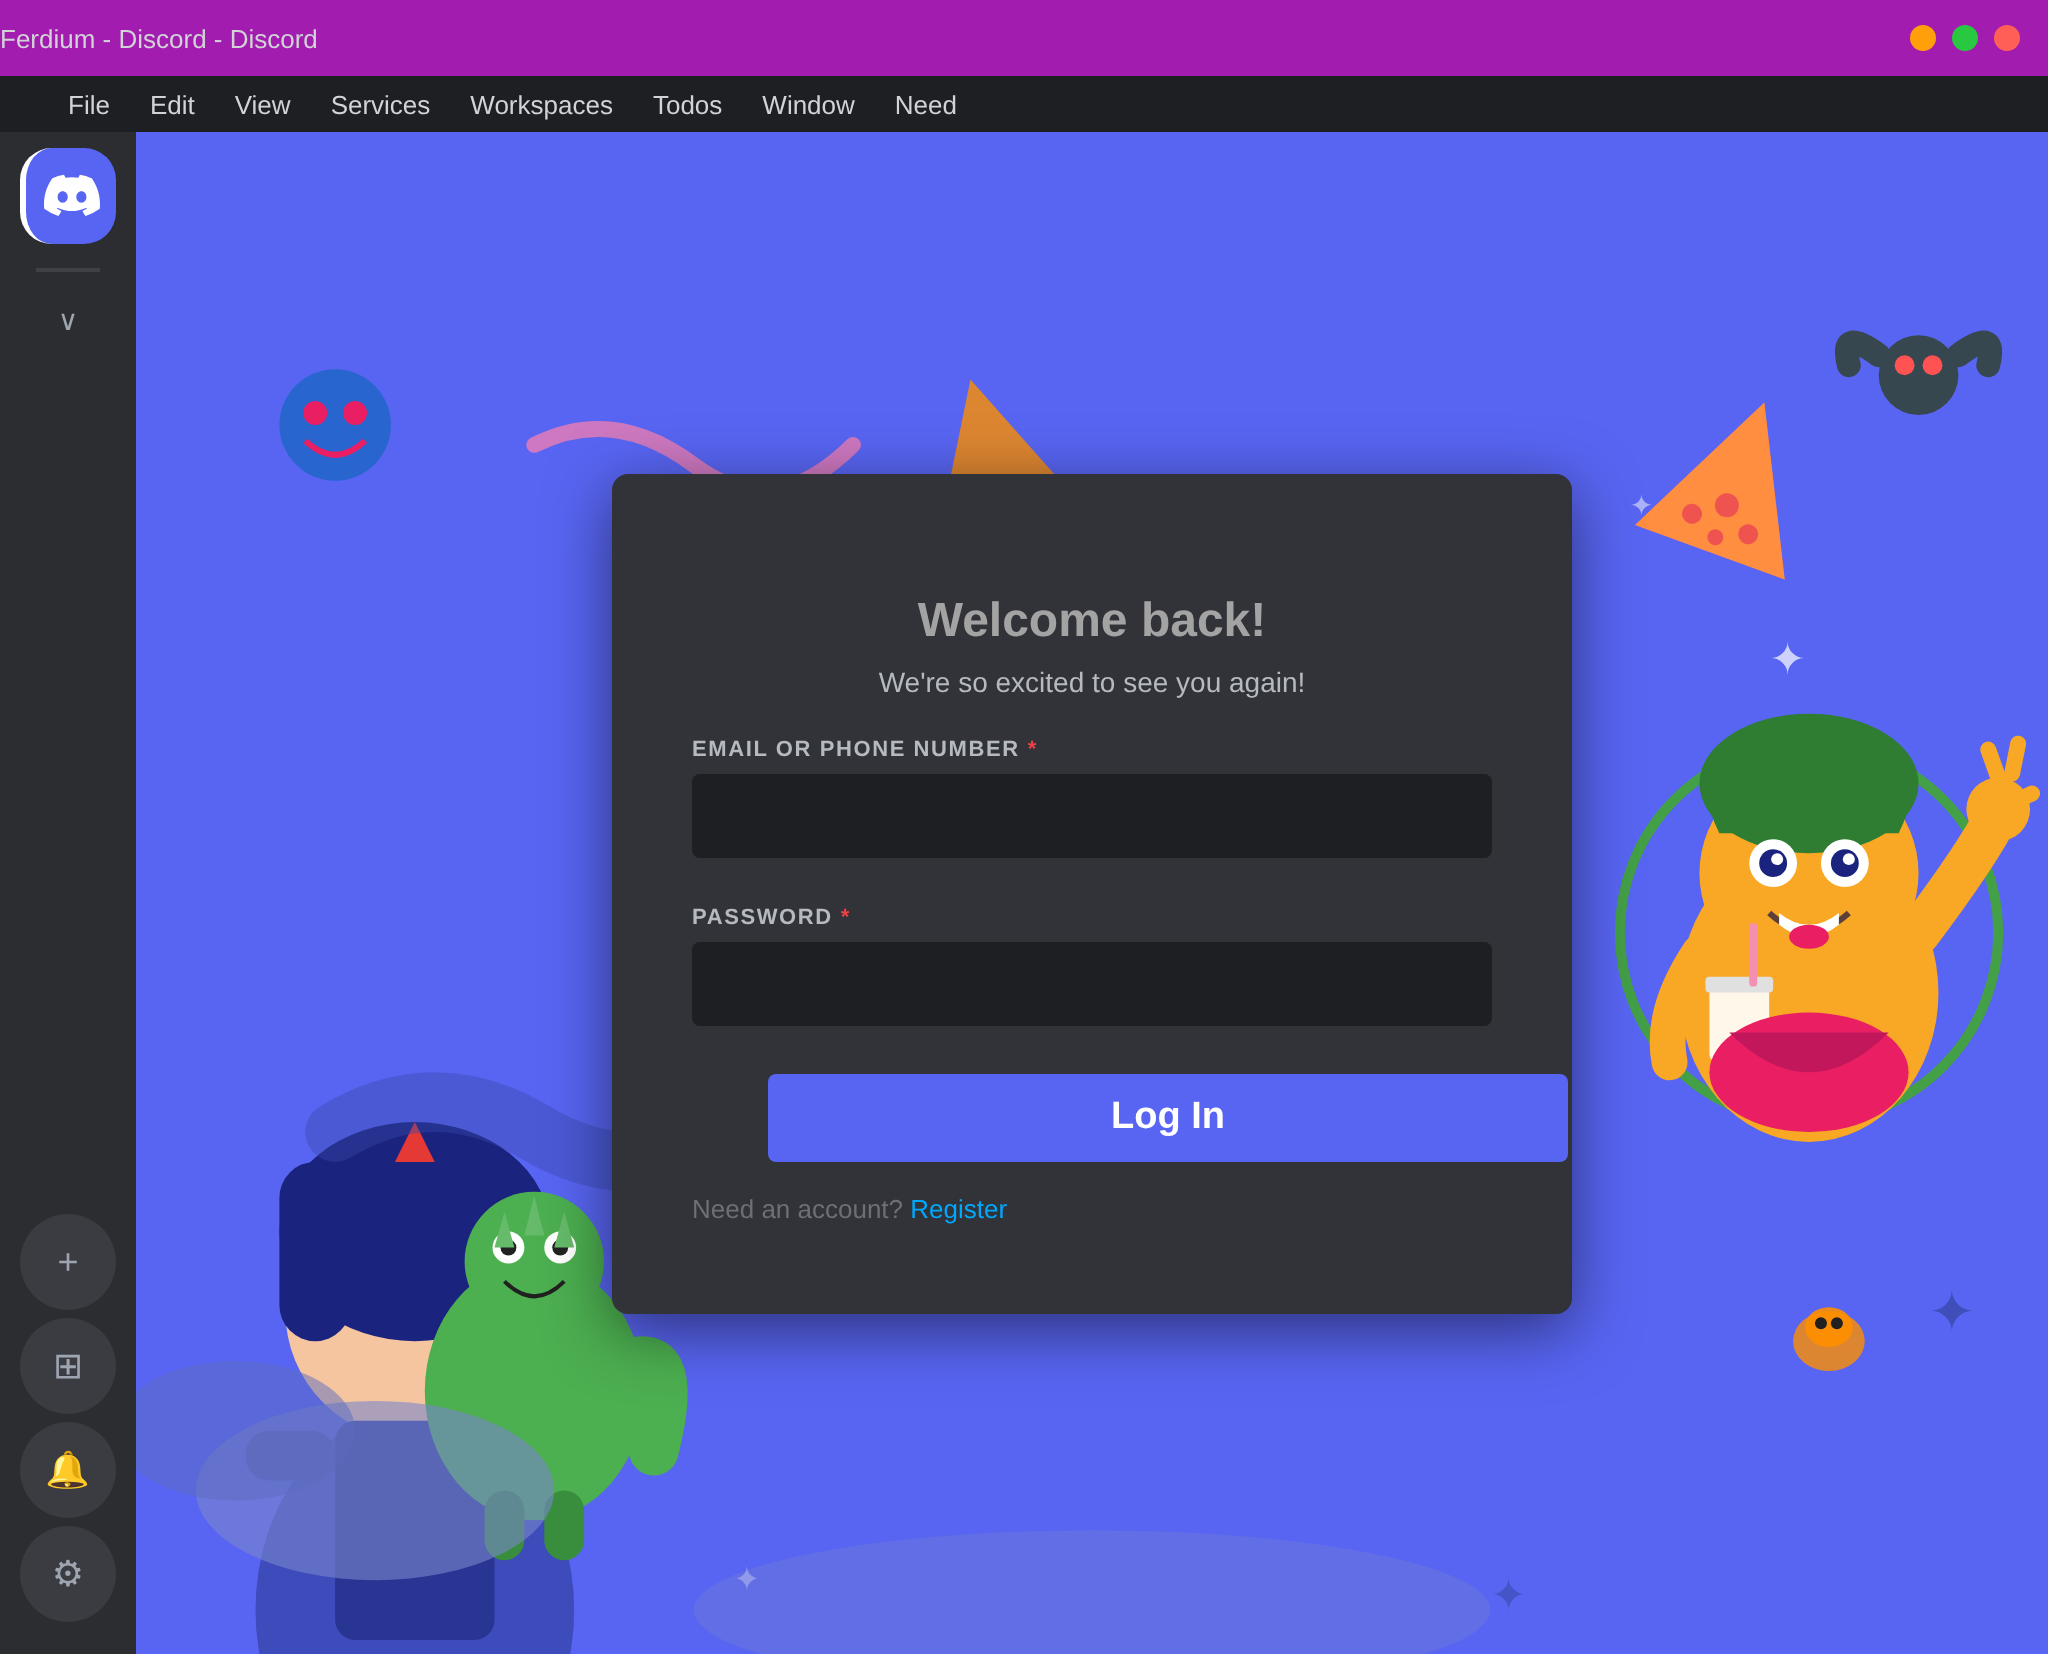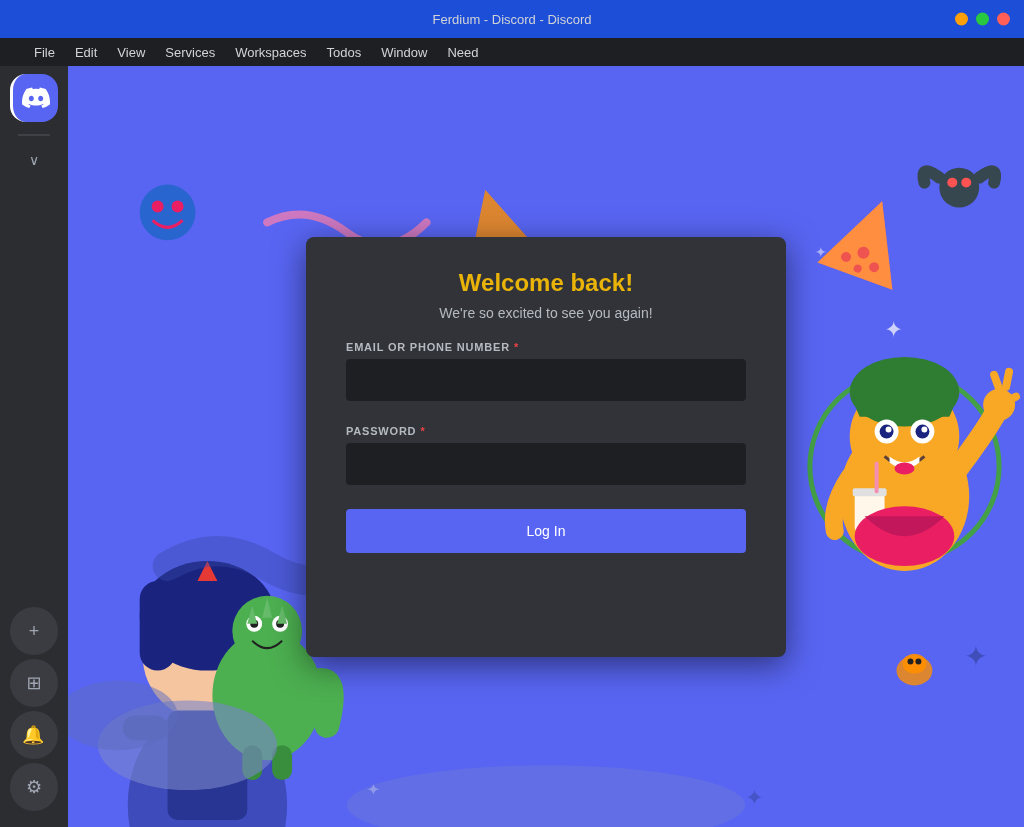--- a/index.html
+++ b/index.html
@@ -8,24 +8,24 @@
       height: 827px;
       background: #1e1f22;
       font-family: -apple-system, BlinkMacSystemFont, 'Segoe UI', sans-serif;
       overflow: hidden;
       position: relative;
     }
 
     
     .title-bar {
       height: 38px;
-      background: #1d4ed8;
-      display: flex;
-      align-items: center;
-      justify-content: center;
+      background: #a21caf;
+      display: flex;
+      align-items: center;
+      justify-content: flex-start;
       position: relative;
       -webkit-app-region: drag;
     }
     .title-bar-title {
       color: #d1d3d6;
       font-size: 13px;
       font-weight: 500;
     }
     .window-controls {
       position: absolute;
@@ -169,24 +169,25 @@
       border-radius: 8px;
       padding: 32px 40px 32px 40px;
       width: 480px;
       min-height: 420px;
       box-shadow: 0 8px 32px rgba(0,0,0,0.5);
       position: relative;
       z-index: 200;
     }
     .modal-title {
       text-align: center;
-      color: #eab308;
+      color: #a3a3a3;
       font-size: 24px;
       font-weight: 700;
       margin-bottom: 8px;
+      margin-top: 28px;
     }
     .modal-subtitle {
       text-align: center;
       color: #b5bac1;
       font-size: 14px;
       margin-bottom: 20px;
     }
     .form-label {
       color: #b5bac1;
       font-size: 11px;
@@ -221,24 +222,25 @@
       display: block;
       margin-bottom: 16px;
     }
     .login-btn {
       width: 100%;
       height: 44px;
       background: #5865f2;
       border: none;
       border-radius: 4px;
       color: white;
-      font-size: 14px;
-      font-weight: 400;
+      font-size: 19px;
+      font-weight: 700;
       cursor: pointer;
       margin-bottom: 8px;
+      margin-left: 38px;
     }
     .register-text {
       color: #6d6f78;
       font-size: 13px;
       margin-top: 8px;
     }
     .register-link {
       color: #00a8fc;
       cursor: pointer;
       text-decoration: none;
@@ -460,18 +462,22 @@
           <label class="form-label">
             <span>PASSWORD</span>
             <span class="required-star">*</span>
           </label>
           <input type="password" class="form-input" style="">
         </div>
 
 
         <button class="login-btn">Log In</button>
 
+        <p class="register-text">
+          <span>Need an account?</span>
+          <a href="#" class="register-link">Register</a>
+        </p>
 
       </div>
     </div>
 
   </div>
 </div>
 
 </body></html>

